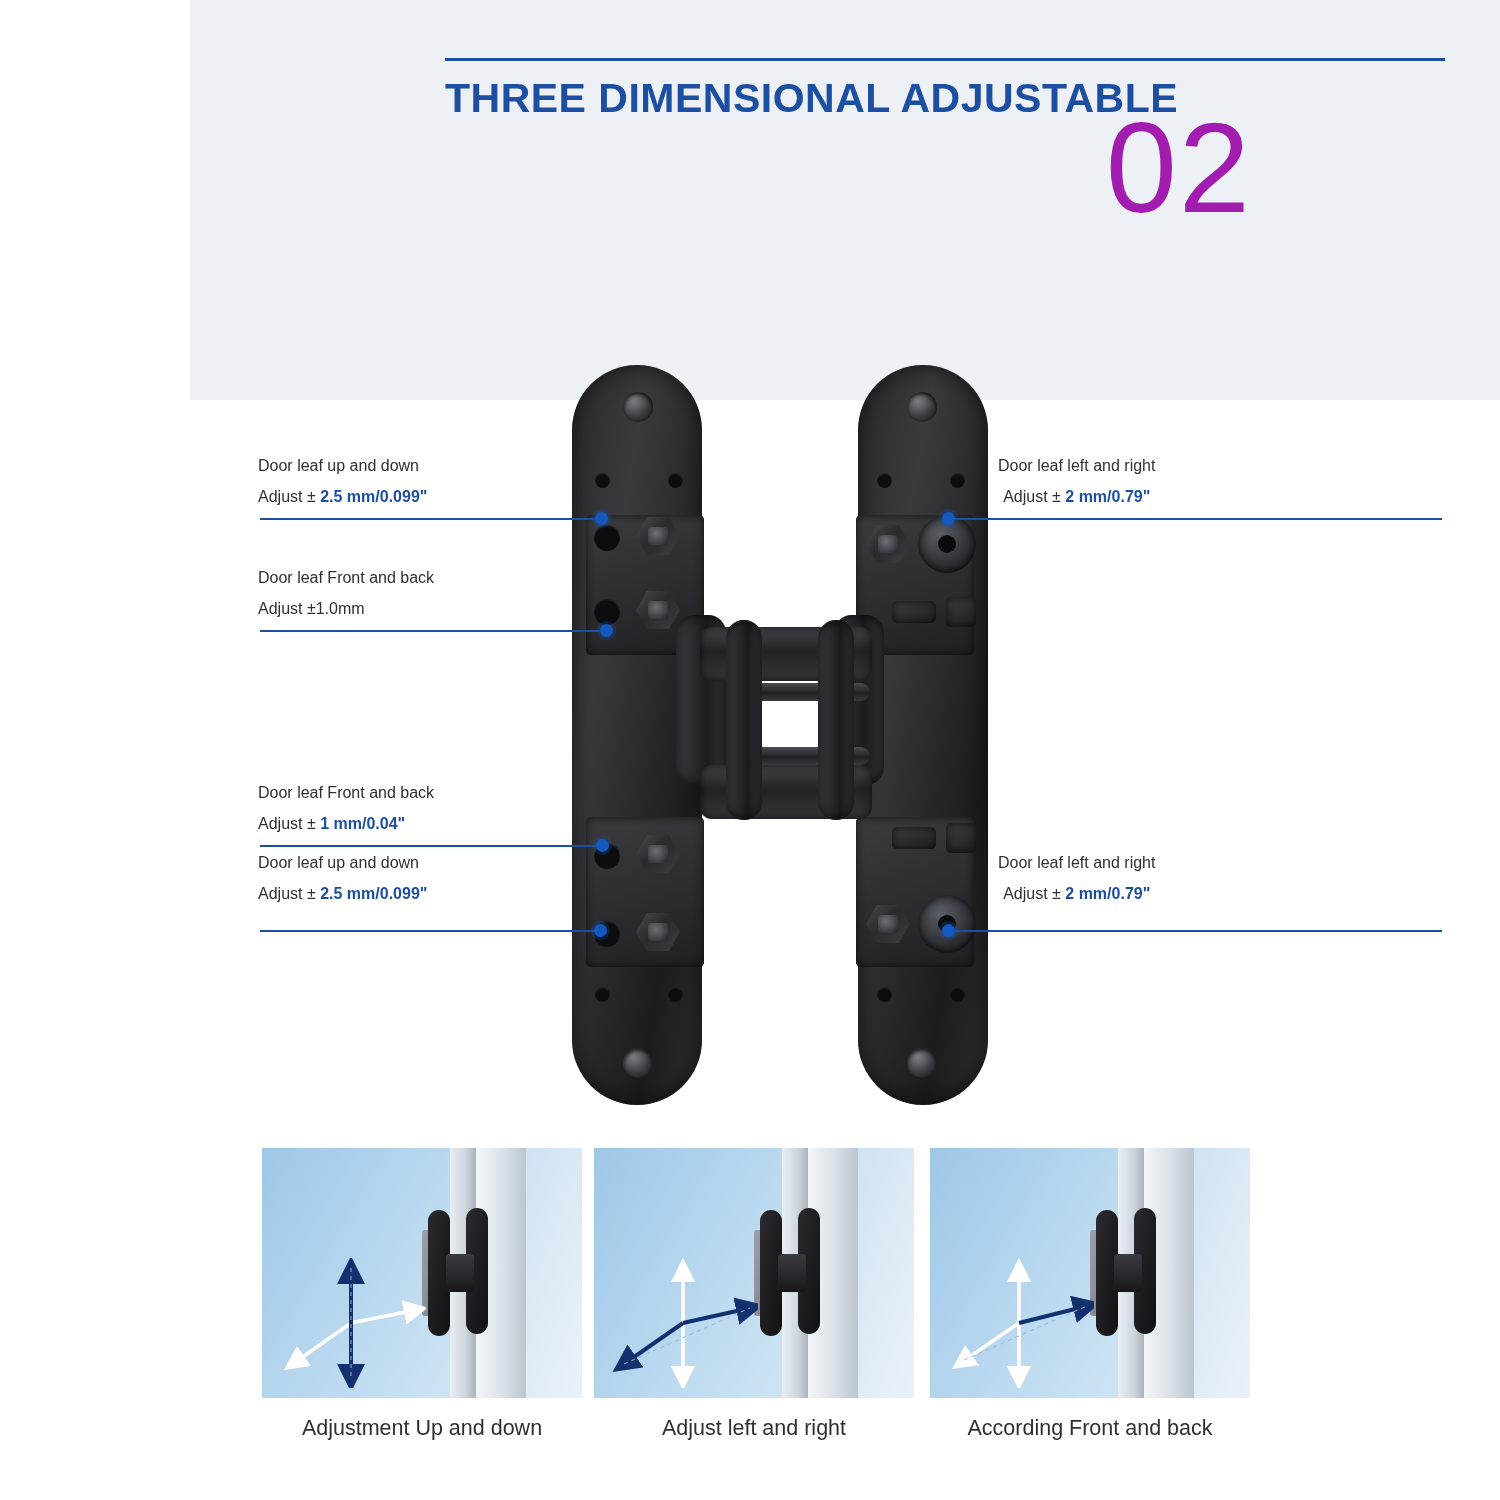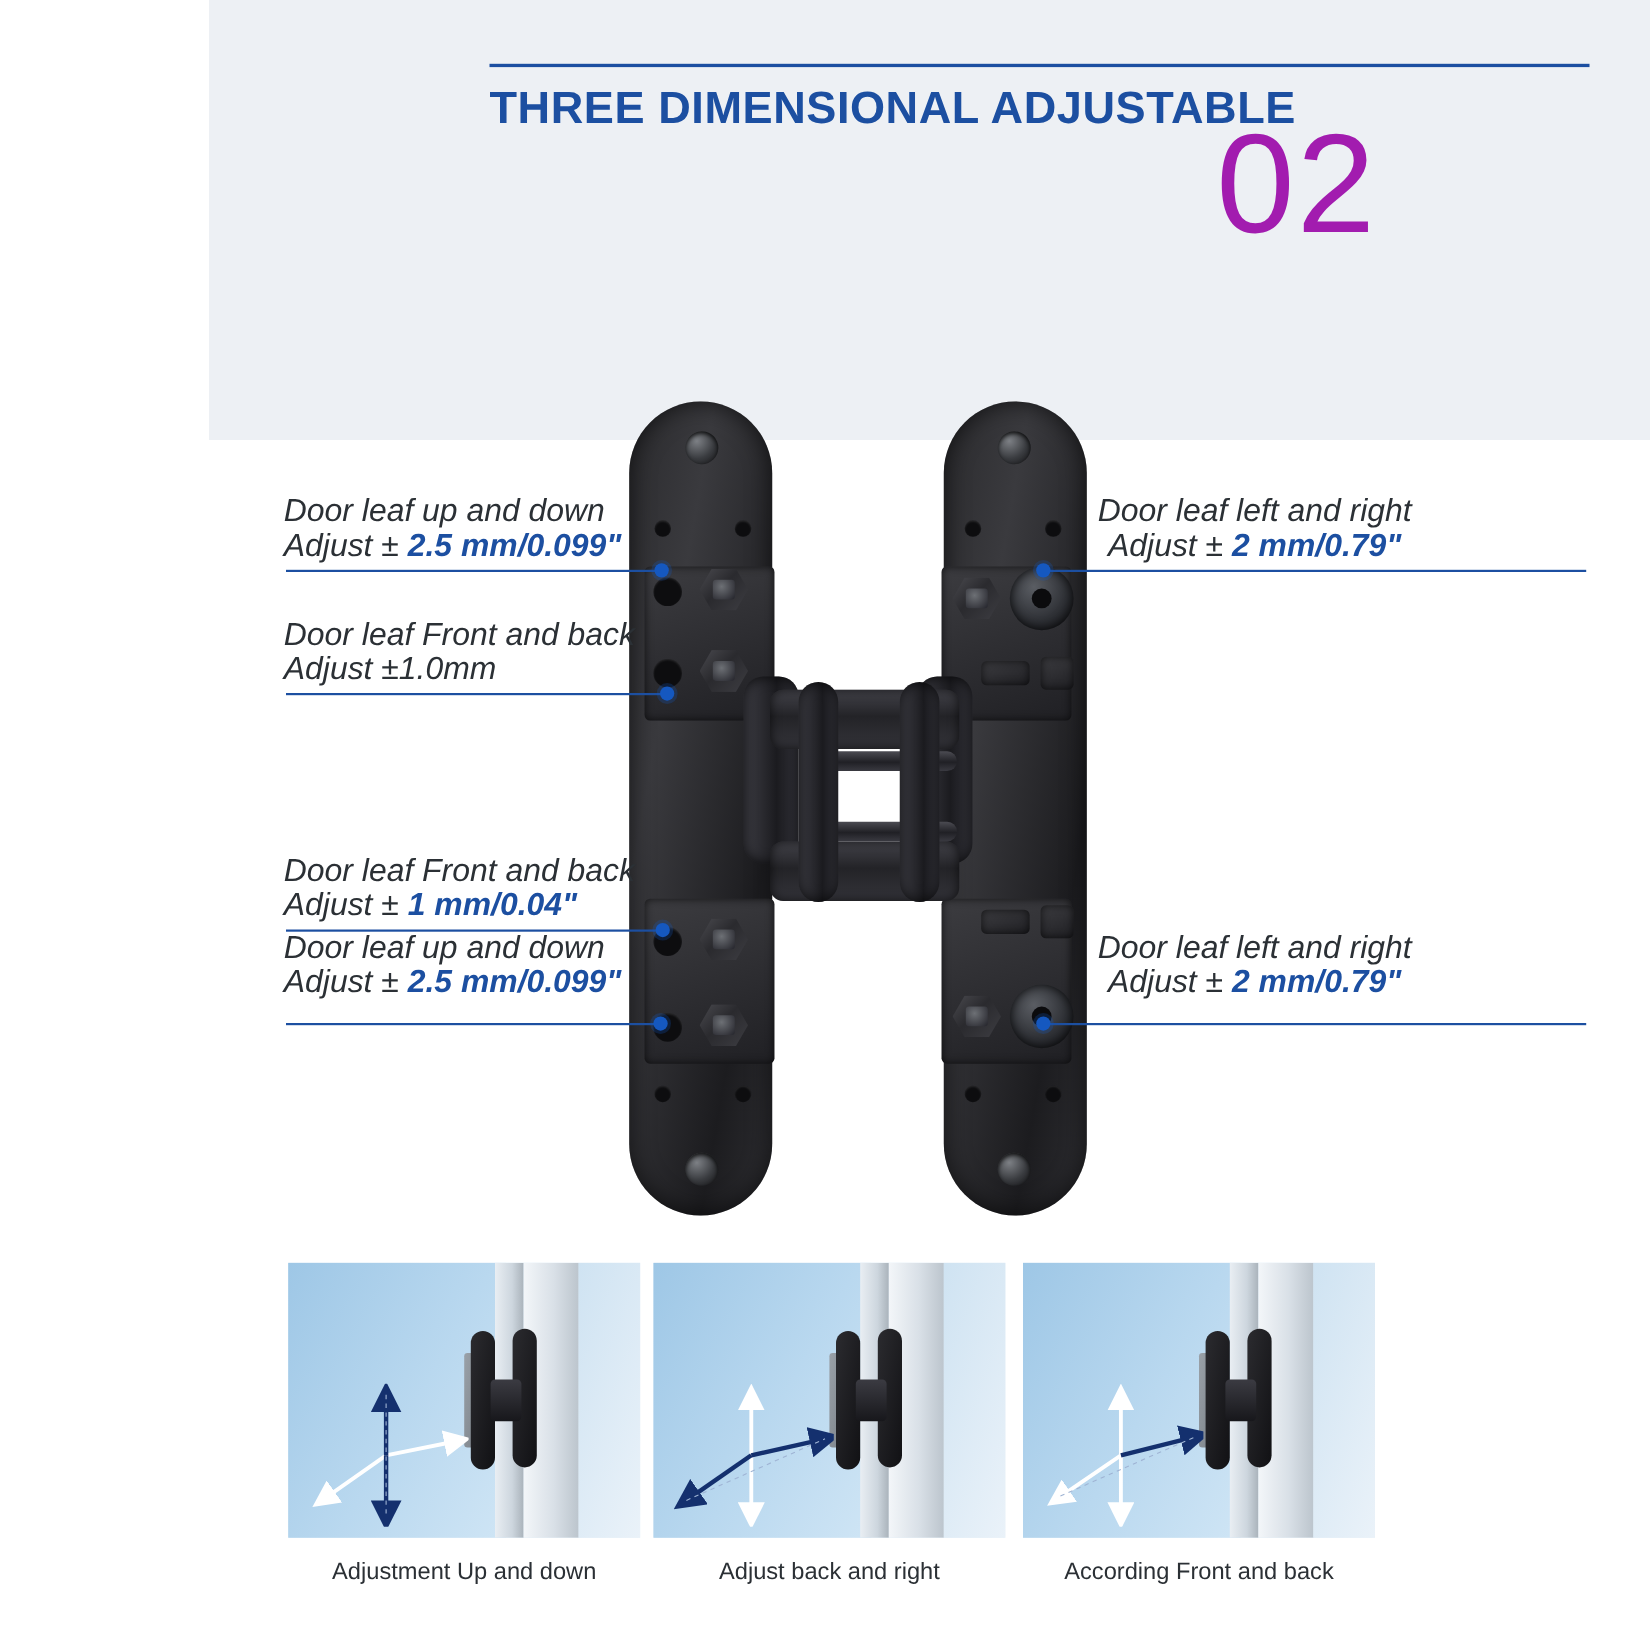--- a/index.html
+++ b/index.html
@@ -71,25 +71,24 @@
   .diagram {
     position: absolute;
     left: 190px;
     top: 330px;
     width: 1310px;
     height: 810px;
   }
 
   .callout {
     position: absolute;
-    font-size: 29px;
+    font-size: 16px;
     color: #2b3035;
     line-height: 31px;
     white-space: nowrap;
-    font-style: italic;
   }
   .callout .val {
     color: #1c4fa1;
     font-weight: bold;
   }
   .callout.right-side { text-align: center; }
 
   .lead-line {
     position: absolute;
     height: 1.6px;
@@ -462,21 +461,21 @@
               <path d="M0,0 L7,3.5 L0,7 z" fill="#14306e"></path>
             </marker>
           </defs>
           <line x1="75" y1="65" x2="75" y2="12" stroke="#ffffff" stroke-width="3.5" marker-end="url(#wh2)"></line>
           <line x1="75" y1="65" x2="75" y2="120" stroke="#ffffff" stroke-width="3.5" marker-end="url(#wh2)"></line>
           <line x1="75" y1="65" x2="16" y2="106" stroke="#14306e" stroke-width="4" marker-end="url(#bl2)"></line>
           <line x1="75" y1="65" x2="142" y2="50" stroke="#14306e" stroke-width="4" marker-end="url(#bl2)"></line>
           <line x1="16" y1="106" x2="142" y2="50" stroke="#9fb4d4" stroke-width="1" stroke-dasharray="4 4"></line>
         </svg>
       </div>
-      <div class="caption">Adjust back and right</div>
+      <div class="caption">Adjust left and right</div>
     </div>
 
     <div class="card">
       <div class="photo">
         <div class="door-panel"></div>
         <div class="door-edge"></div>
         <div class="frame"></div>
         <div class="frame-wall"></div>
         <div class="mini-hinge">
           <div class="gray-plate"></div>

